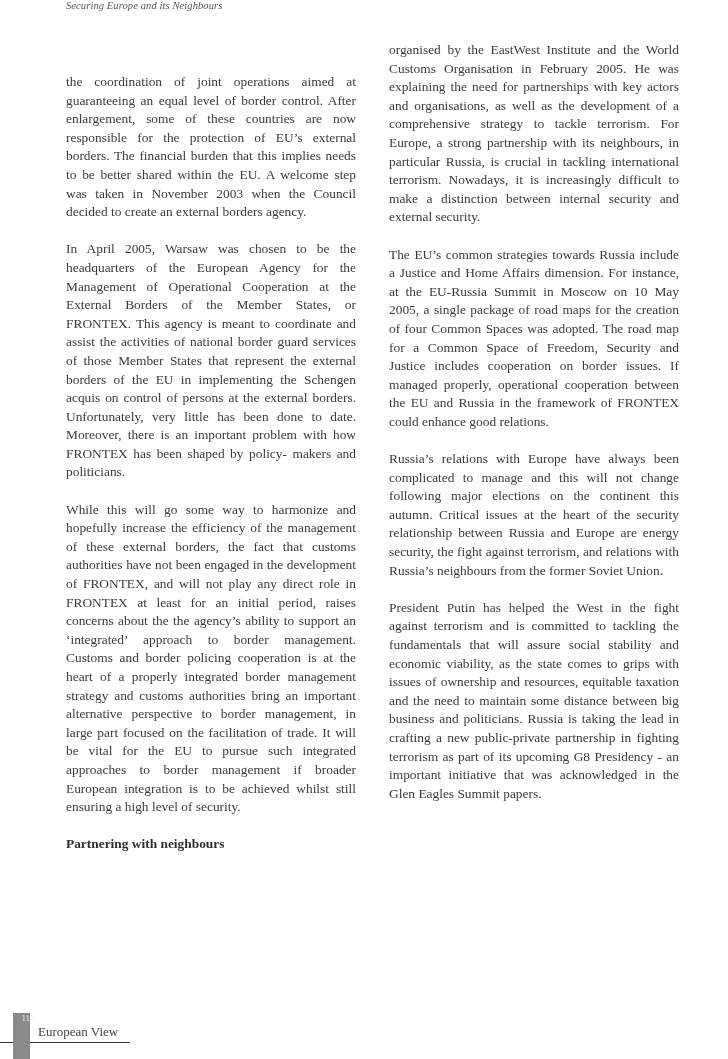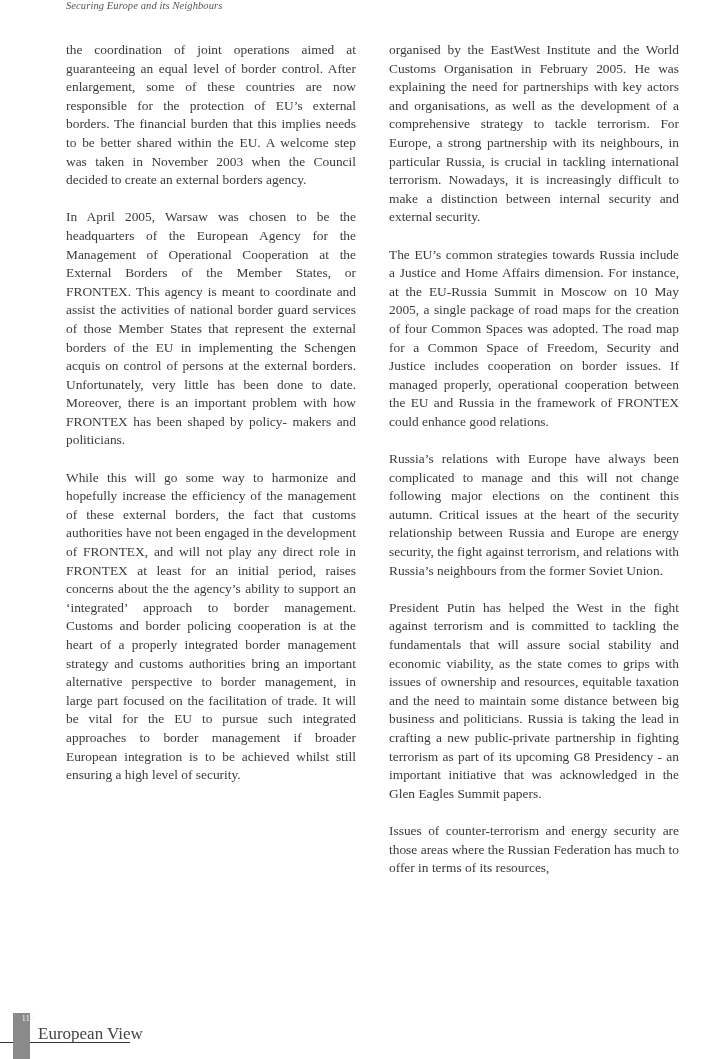--- a/index.html
+++ b/index.html
@@ -1,45 +1,45 @@
 <!DOCTYPE html>
 <html><head>
 <meta charset="utf-8">
 <style>
   html, body { margin: 0; padding: 0; background: #ffffff; }
   body { width: 728px; height: 1059px; position: relative; overflow: hidden;
          font-family: "Liberation Serif", "DejaVu Serif", serif; color: #3a3a3a; }
   .running-head { position: absolute; left: 66px; top: 0; font-style: italic;
                   font-size: 10.5px; color: #555; letter-spacing: 0.1px; }
   .col { position: absolute; top: 41px; width: 290px; font-size: 13.4px; line-height: 18.6px; }
-  .col-left { left: 66px; }
+  .col-left { left: 66px; margin-top: 32px; }
   .col-right { left: 389px; }
   .col p { margin: 0 0 18.6px 0; text-align: justify; hyphens: none; }
   .col h3 { margin: 0 0 18.6px 0; font-size: 13.4px; font-weight: bold; color: #2e2e2e; line-height: 18.6px; }
   .footer-rule { position: absolute; left: 0; top: 1042px; width: 130px; height: 1px; background: #333; }
   .page-num-box { position: absolute; left: 13px; top: 1013px; width: 17px; height: 46px; background: #8a8a8a; }
   .page-num { position: absolute; left: 13px; top: 1013px; width: 30px; font-size: 9px; color: #f2f2f2;
               text-align: center; font-family: "Liberation Serif", serif; }
-  .journal-name { position: absolute; left: 38px; top: 1024px; font-size: 17px; color: #444; }
+  .journal-name { position: absolute; left: 38px; top: 1024px; font-size: 13px; color: #444; }
 </style>
 </head>
 <body>
 
 <div class="running-head">Securing Europe and its Neighbours</div>
 
 <div class="col col-left">
   <p>the coordination of joint operations aimed at guaranteeing an equal level of border control. After enlargement, some of these countries are now responsible for the protection of EU’s external borders. The financial burden that this implies needs to be better shared within the EU. A welcome step was taken in November 2003 when the Council decided to create an external borders agency.</p>
   <p>In April 2005, Warsaw was chosen to be the headquarters of the European Agency for the Management of Operational Cooperation at the External Borders of the Member States, or FRONTEX. This agency is meant to coordinate and assist the activities of national border guard services of those Member States that represent the external borders of the EU in implementing the Schengen acquis on control of persons at the external borders. Unfortunately, very little has been done to date. Moreover, there is an important problem with how FRONTEX has been shaped by policy- makers and politicians.</p>
   <p>While this will go some way to harmonize and hopefully increase the efficiency of the management of these external borders, the fact that customs authorities have not been engaged in the development of FRONTEX, and will not play any direct role in FRONTEX at least for an initial period, raises concerns about the the agency’s ability to support an ‘integrated’ approach to border management. Customs and border policing cooperation is at the heart of a properly integrated border management strategy and customs authorities bring an important alternative perspective to border management, in large part focused on the facilitation of trade. It will be vital for the EU to pursue such integrated approaches to border management if broader European integration is to be achieved whilst still ensuring a high level of security.</p>
+  <h3>Partnering with neighbours</h3>
 </div>
 
 <div class="col col-right">
   <p>organised by the EastWest Institute and the World Customs Organisation in February 2005. He was explaining the need for partnerships with key actors and organisations, as well as the development of a comprehensive strategy to tackle terrorism. For Europe, a strong partnership with its neighbours, in particular Russia, is crucial in tackling international terrorism. Nowadays, it is increasingly difficult to make a distinction between internal security and external security.</p>
   <p>The EU’s common strategies towards Russia include a Justice and Home Affairs dimension. For instance, at the EU-Russia Summit in Moscow on 10 May 2005, a single package of road maps for the creation of four Common Spaces was adopted. The road map for a Common Space of Freedom, Security and Justice includes cooperation on border issues. If managed properly, operational cooperation between the EU and Russia in the framework of FRONTEX could enhance good relations.</p>
   <p>Russia’s relations with Europe have always been complicated to manage and this will not change following major elections on the continent this autumn. Critical issues at the heart of the security relationship between Russia and Europe are energy security, the fight against terrorism, and relations with Russia’s neighbours from the former Soviet Union.</p>
   <p>President Putin has helped the West in the fight against terrorism and is committed to tackling the fundamentals that will assure social stability and economic viability, as the state comes to grips with issues of ownership and resources, equitable taxation and the need to maintain some distance between big business and politicians. Russia is taking the lead in crafting a new public-private partnership in fighting terrorism as part of its upcoming G8 Presidency - an important initiative that was acknowledged in the Glen Eagles Summit papers.</p>
-  <p>Issues of counter-terrorism and energy security are those areas where the Russian Federation has much to offer in terms of its resources,</p>
 </div>
 
 <div class="footer-rule"></div>
 <div class="page-num-box"></div>
 <div class="page-num">110</div>
 <div class="journal-name">European View</div>
 
 </body></html>

